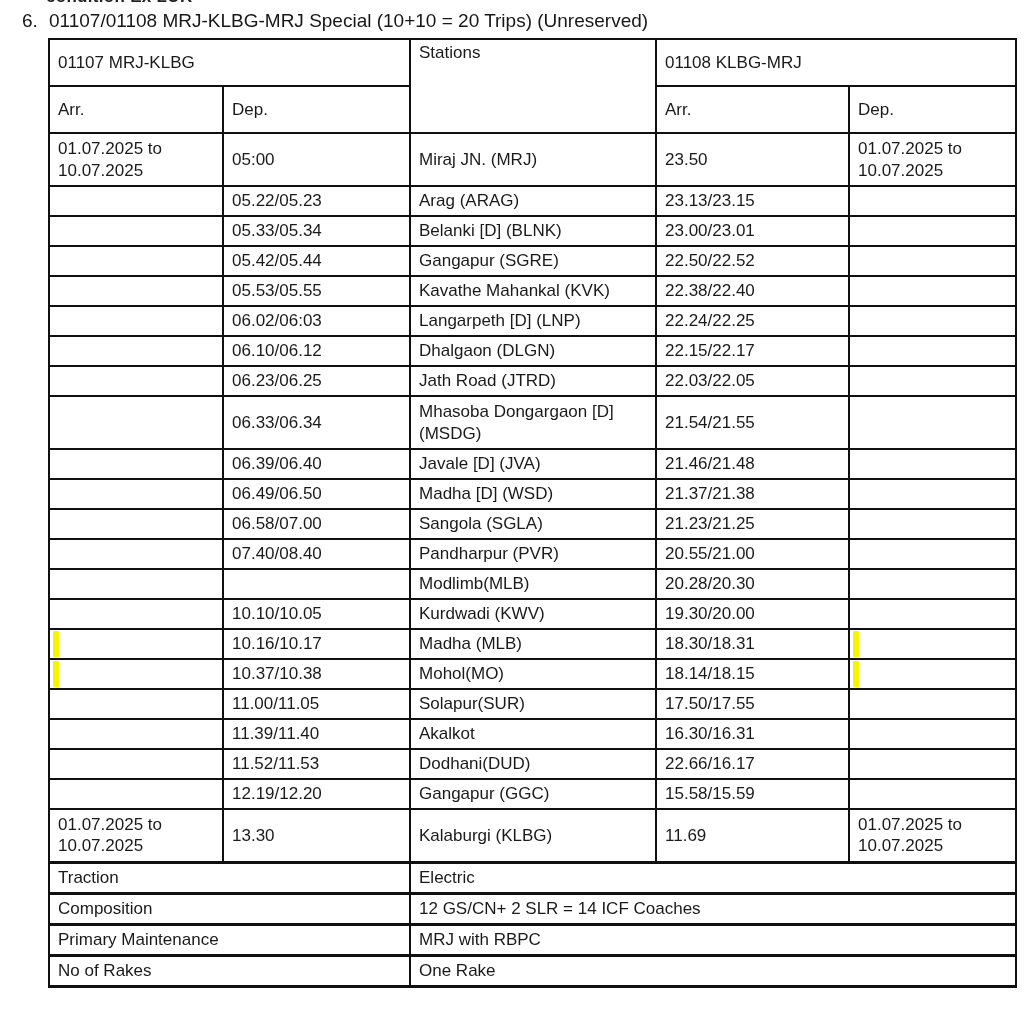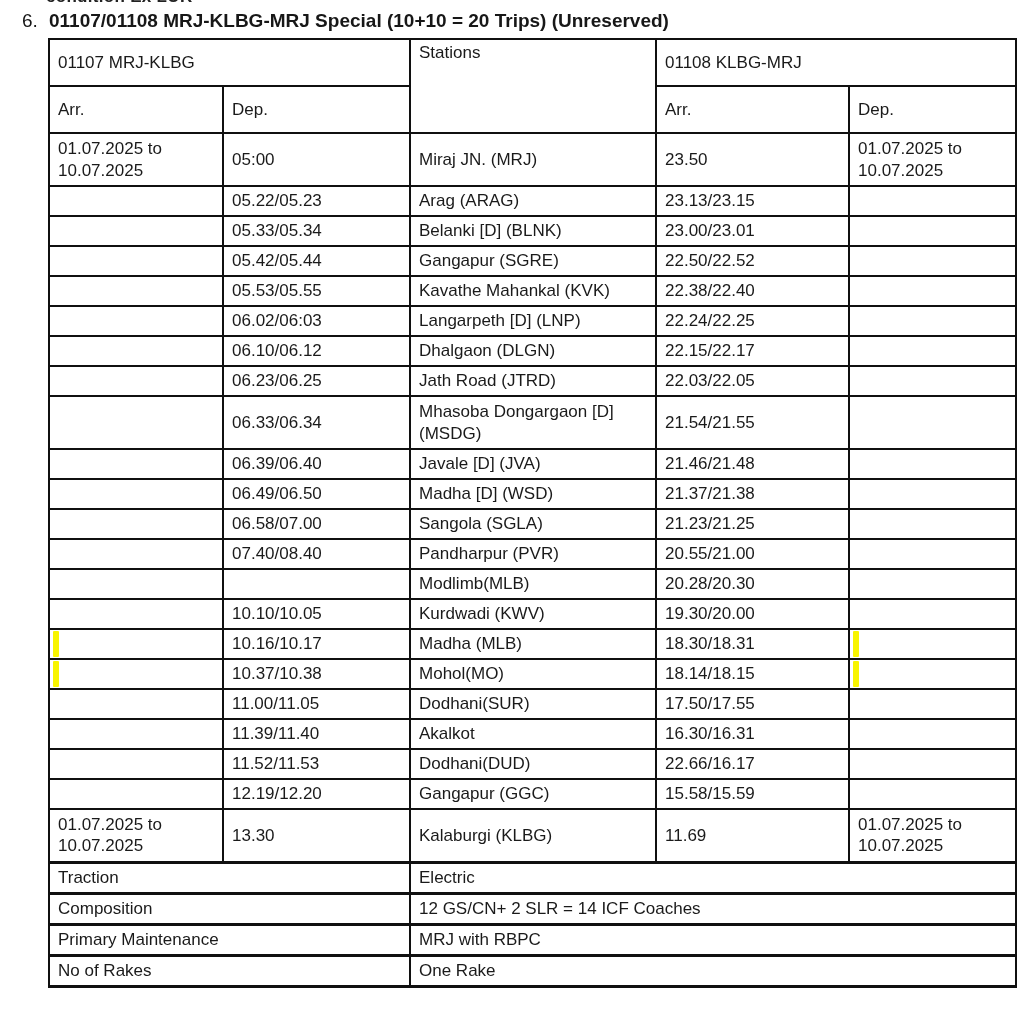--- a/index.html
+++ b/index.html
@@ -29,21 +29,21 @@
   }
 
   .title-row {
     display: flex;
     align-items: baseline;
     margin: 2px 0 6px 22px;
     font-size: 19px;
     color: #171717;
   }
   .title-num { width: 27px; flex: 0 0 27px; }
-  .title-text { white-space: nowrap; font-weight: bold; }
+  .title-text { white-space: nowrap; }
 
   table.tt {
     border-collapse: collapse;
     table-layout: fixed;
     width: 967px;
     margin-left: 48px;
   }
   table.tt col.c1 { width: 174px; }
   table.tt col.c2 { width: 187px; }
   table.tt col.c3 { width: 246px; }
@@ -236,21 +236,21 @@
         <tr>
           <td><span class="hl-bar" style="background: rgb(248, 244, 0);"></span><span></span></td>
           <td><span>10.37/10.38</span></td>
           <td><span>Mohol(MO)</span></td>
           <td><span>18.14/18.15</span></td>
           <td><span class="hl-bar" style="background: rgb(248, 244, 0);"></span><span></span></td>
         </tr>
         <tr>
           <td><span></span></td>
           <td><span>11.00/11.05</span></td>
-          <td><span>Dodhani(SUR)</span></td>
+          <td><span>Solapur(SUR)</span></td>
           <td><span>17.50/17.55</span></td>
           <td><span></span></td>
         </tr>
         <tr>
           <td><span></span></td>
           <td><span>11.39/11.40</span></td>
           <td><span>Akalkot</span></td>
           <td><span>16.30/16.31</span></td>
           <td><span></span></td>
         </tr>

